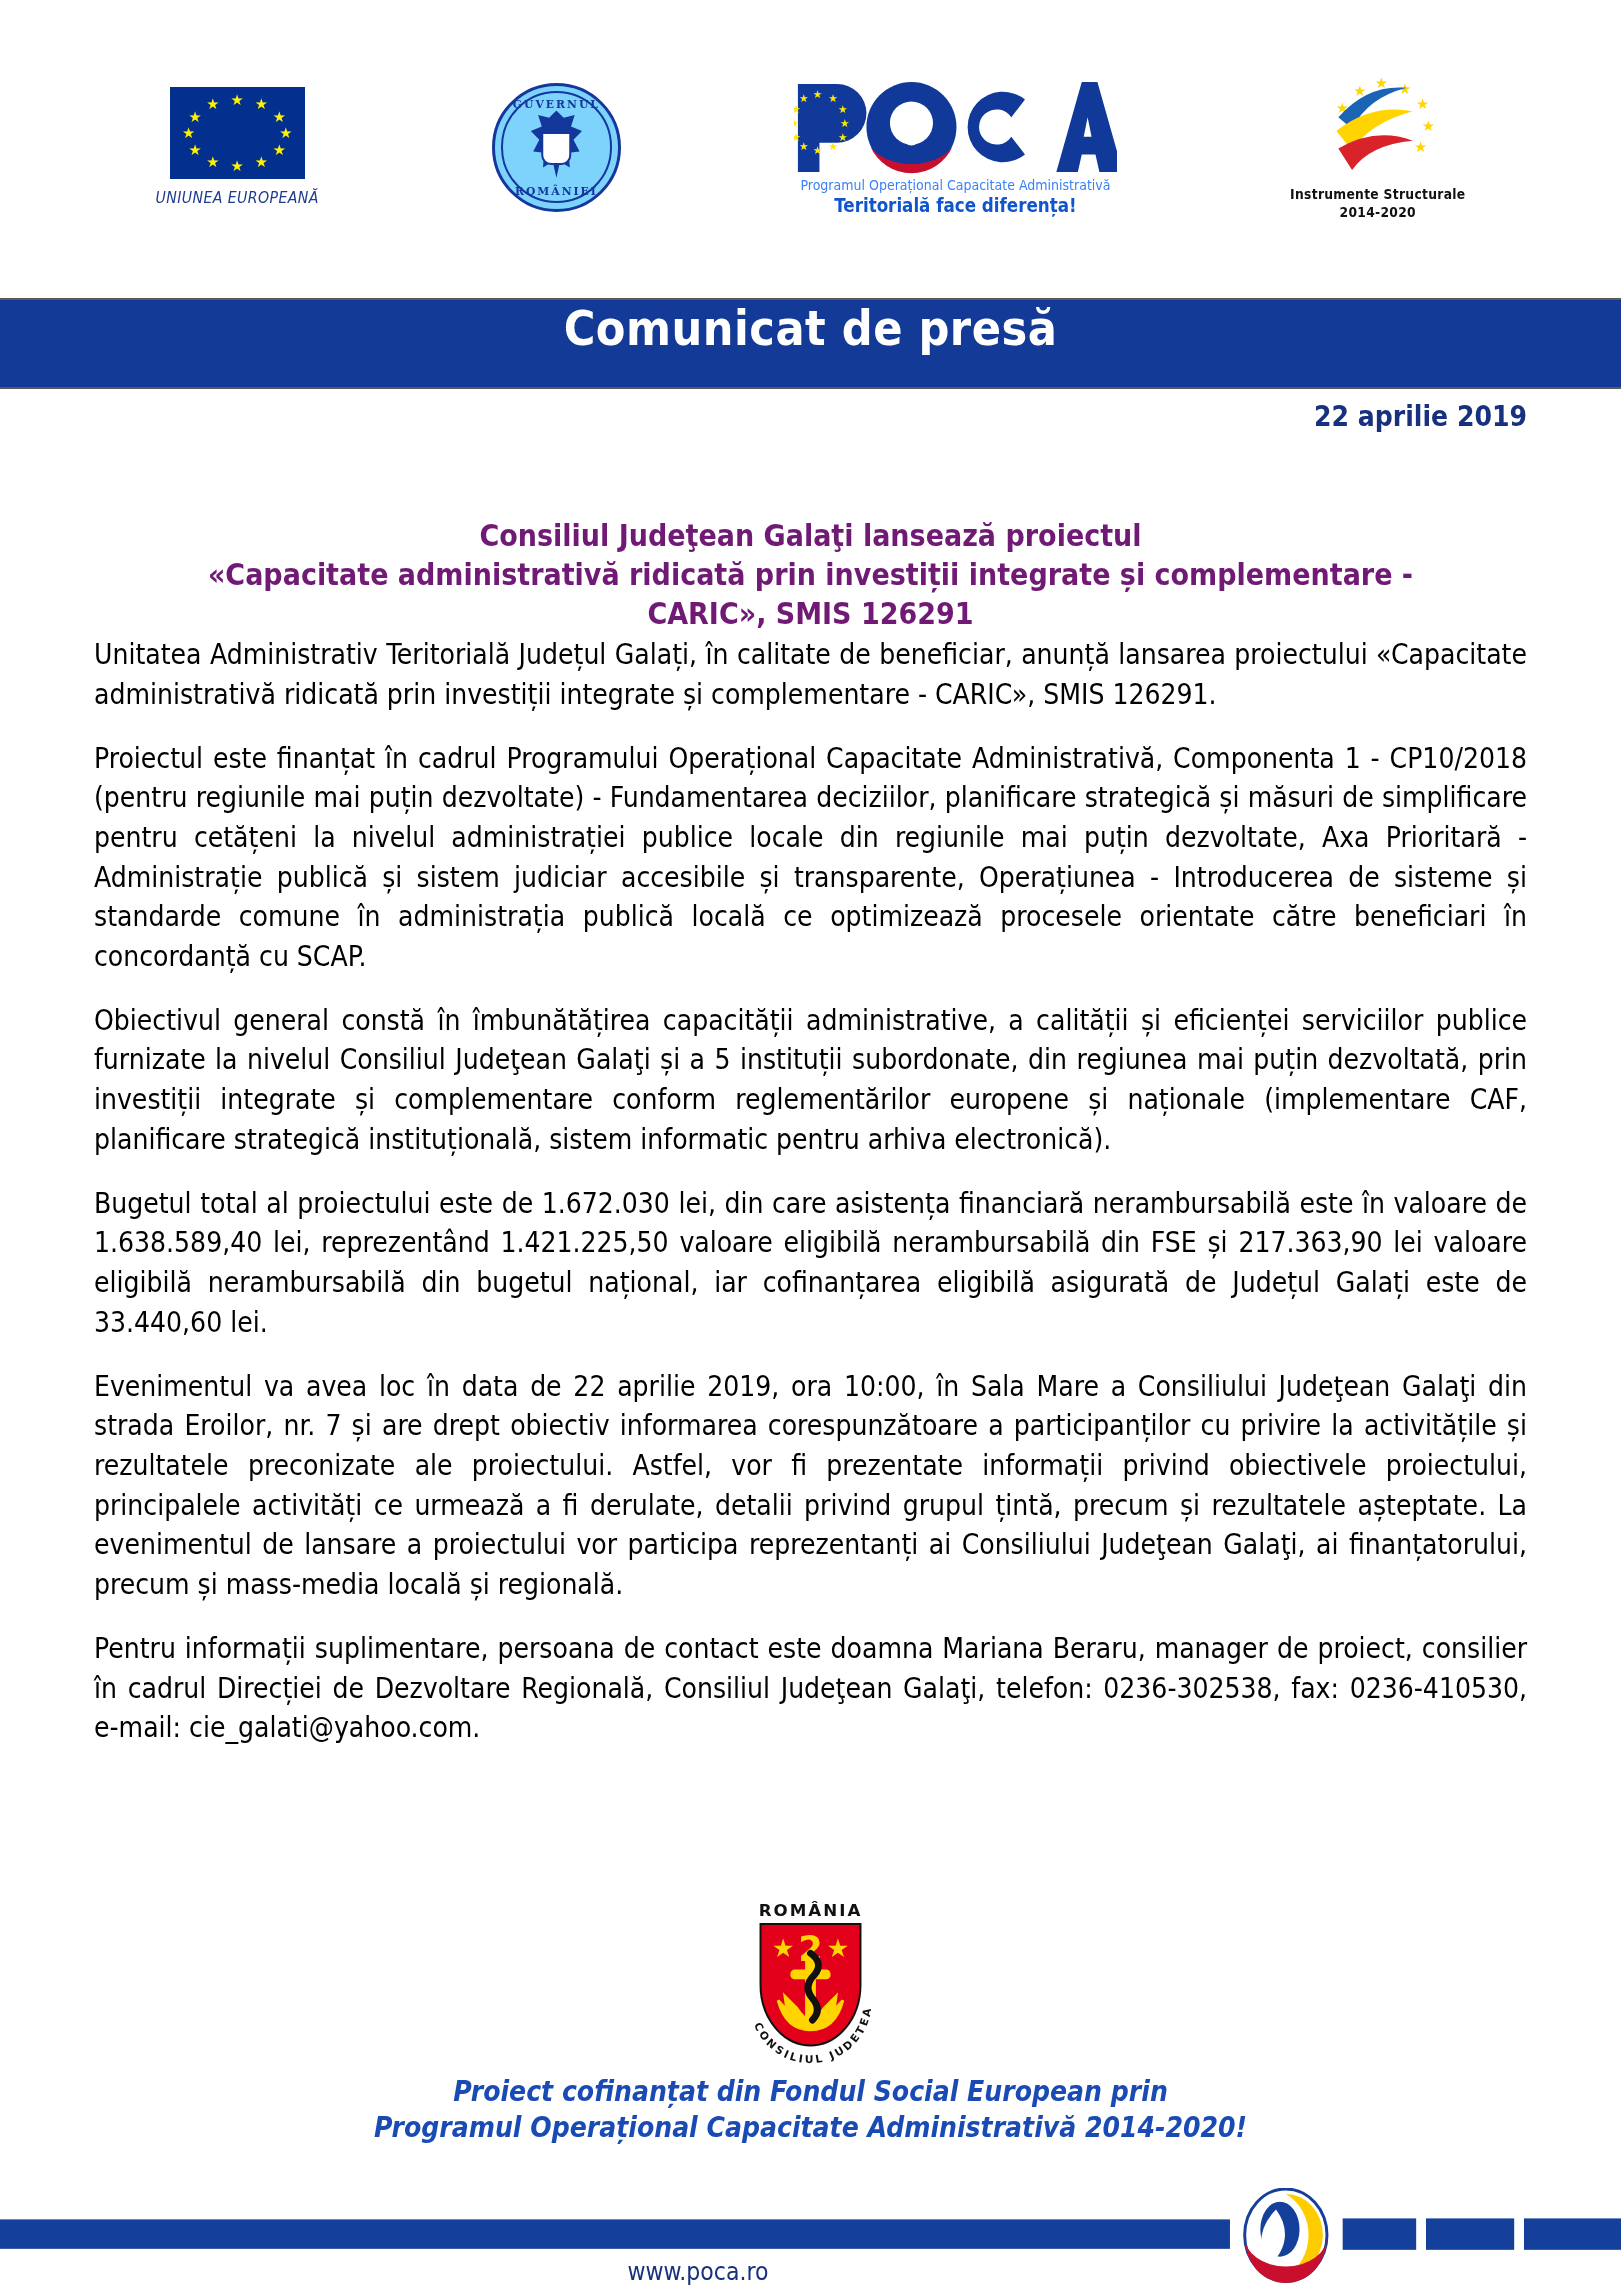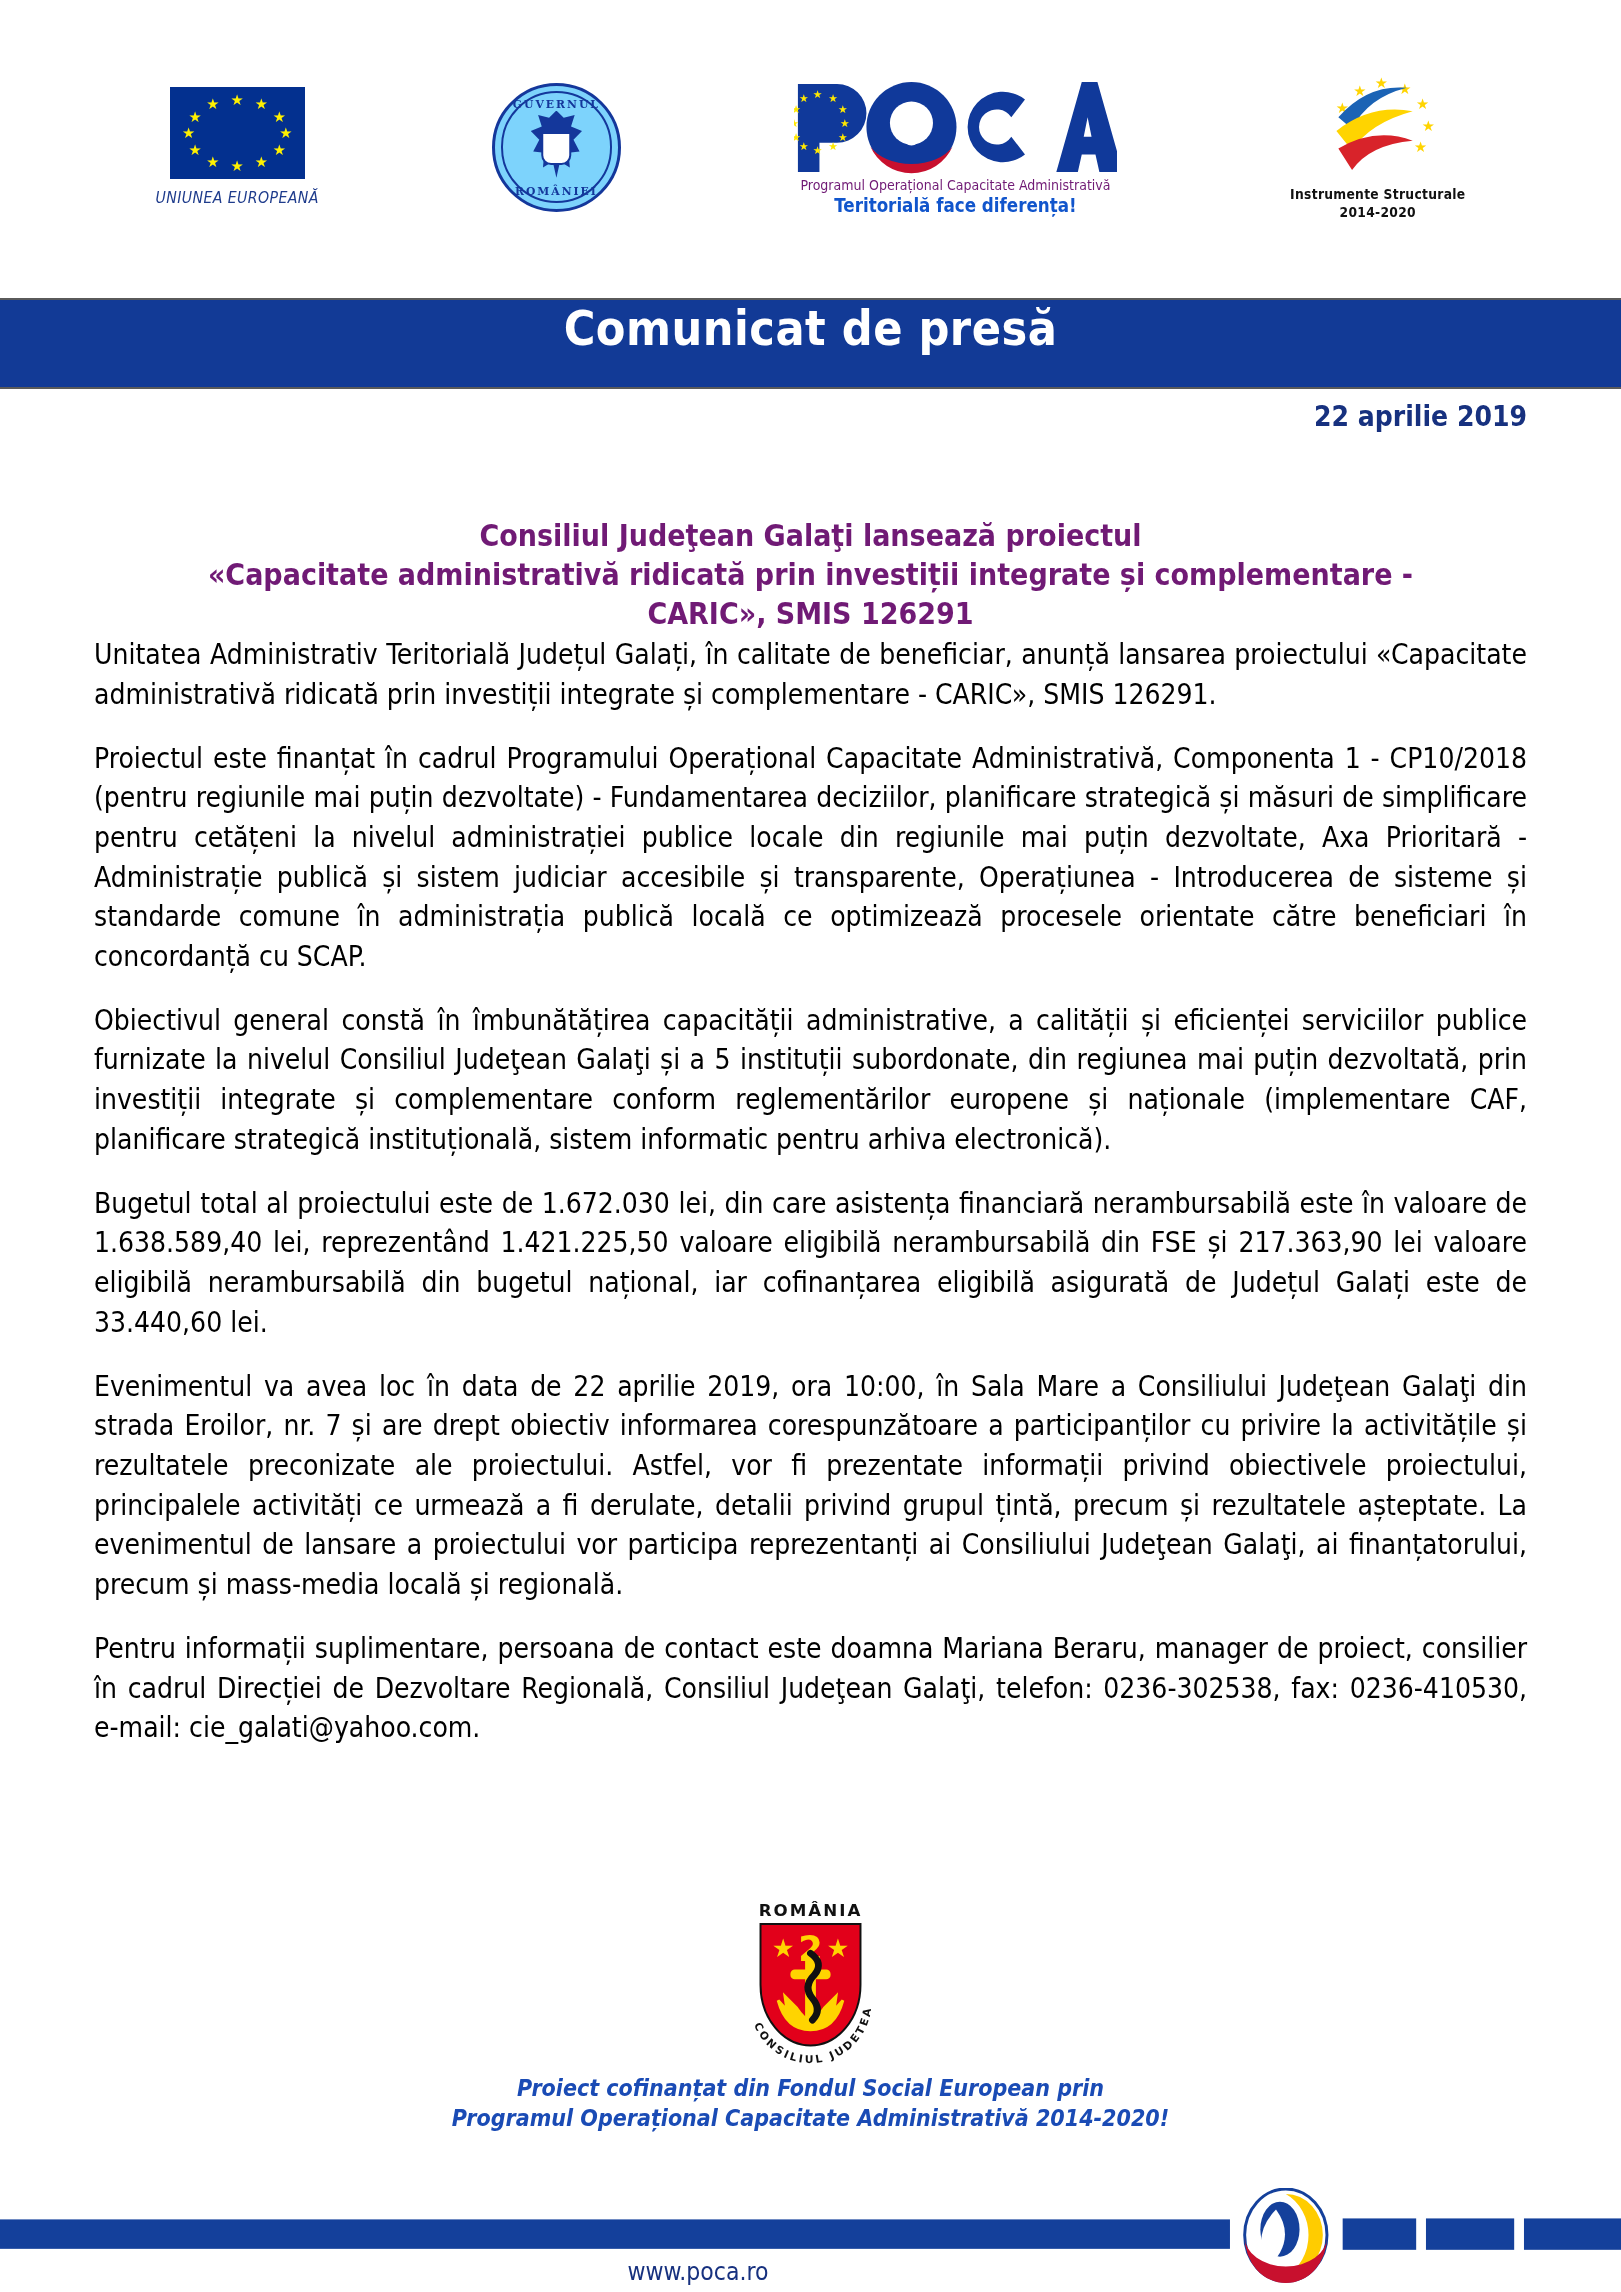--- a/index.html
+++ b/index.html
@@ -109,21 +109,21 @@
   .seal-text-top { top: 12.7px; }
   .seal-text-bottom { bottom: 10.8px; }
 
   
   .poca-wrap { display:flex; flex-direction:column; align-items:center; }
   .poca-logo { display:block; }
   .poca-sub1 {
     margin-top: 1px;
     font-family: "DejaVu Sans Condensed","Liberation Sans", sans-serif;
     font-size: 14px;
-    color: #701a75;
+    color: #3b82f6;
     white-space: nowrap;
   }
   .poca-sub2 {
     margin-top: 2px;
     font-family: "DejaVu Sans Condensed","Liberation Sans", sans-serif;
     font-size: 18.6px;
     font-weight: bold;
     color: #1155CC;
     white-space: nowrap;
   }
@@ -227,21 +227,21 @@
   
   .footer-text {
     position: absolute;
     top: 2074px;
     left: 0; width: 1621px;
     text-align: center;
     color: #1A4BB5;
     font-family: "DejaVu Sans Condensed","Liberation Sans", sans-serif;
     font-style: italic;
     font-weight: bold;
-    font-size: 23px;
+    font-size: 28px;
     line-height: 1.30;
   }
 
   
   .bottom-graphic {
     position: absolute;
     left: 0;
     top: 2188px;
     width: 1621px;
     height: 105px;

